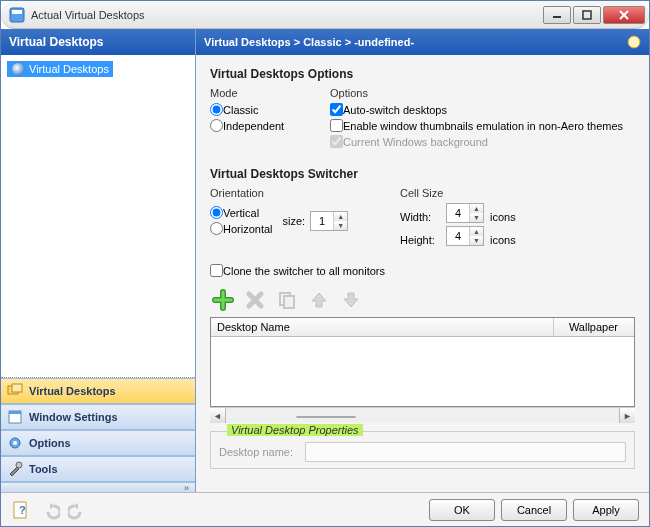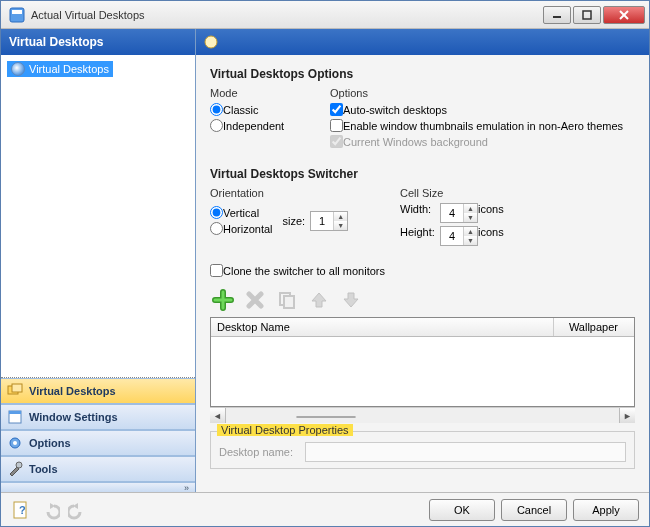--- a/index.html
+++ b/index.html
@@ -1,18 +1,18 @@
 <!DOCTYPE html>
 <html><head>
 <meta charset="utf-8">
 <style>
 * { box-sizing: border-box; margin: 0; padding: 0; font-family: "Segoe UI", Tahoma, sans-serif; font-size: 11px; }
 body { background: #fff; width: 650px; height: 527px; overflow: hidden; border: 1px solid #5a7fb0; }
 
-.titlebar { height: 28px; background: linear-gradient(#f7f7f7,#e4e4e4); display: flex; align-items: center; padding: 0 4px 0 8px; border-bottom: 1px solid #bbb; }
+.titlebar { height: 28px; background: linear-gradient(#f7f7f7,#e4e4e4); display: flex; align-items: center; padding: 0 4px 0 8px; border-bottom: 1px solid #bbb; border-radius: 14px; }
 .titlebar .icon { width: 16px; height: 16px; margin-right: 6px; }
 .titlebar .title { flex: 1; color: #333; }
 .win-btns { display: flex; gap: 2px; }
 .win-btn { width: 28px; height: 18px; border: 1px solid #888; border-radius: 2px; display: flex; align-items: center; justify-content: center; cursor: pointer; }
 .win-btn.min, .win-btn.max { background: linear-gradient(#f5f5f5,#d8d8d8); }
 .win-btn.close { background: linear-gradient(#f08080,#c93030); width: 42px; color: #fff; }
 
 .layout { display: flex; height: calc(100% - 28px - 34px); }
 
 .sidebar { width: 195px; display: flex; flex-direction: column; border-right: 1px solid #7a9cc6; }
@@ -38,41 +38,41 @@
 .group-label { color: #333; margin-bottom: 4px; }
 .opt { display: flex; align-items: center; margin: 3px 0; }
 .opt.disabled { color: #999; }
 .opt input[type=radio], .opt input[type=checkbox] { margin: 0; }
 
 .spinner { display: inline-flex; align-items: center; border: 1px solid #aaa; background:#fff; height:20px; }
 .spinner .val { width: 22px; text-align: center; }
 .spinner .arrows { display:flex; flex-direction:column; }
 .spinner .arr { width:14px; height:9px; border-left:1px solid #ccc; display:flex; align-items:center; justify-content:center; font-size:7px; color:#555; cursor:pointer; background:linear-gradient(#fff,#e6e6e6); }
 
-.cell-size-row { display:flex; align-items:flex-start; gap:0; margin:3px 0; }
+.cell-size-row { display:flex; align-items:flex-end; gap:6px; margin:3px 0; }
 .cell-size-row .lbl { width:40px; }
 
 .toolbar { display:flex; gap:6px; margin: 10px 0 4px; }
 .tb-btn { width:26px; height:26px; display:flex; align-items:center; justify-content:center; cursor:pointer; }
 .tb-btn.disabled { opacity:0.4; cursor:default; }
 
 .grid { border:1px solid #888; background:#fff; height:90px; display:flex; flex-direction:column; }
 .grid-head { display:flex; background:linear-gradient(#fdfdfd,#ececec); border-bottom:1px solid #bbb; font-weight:normal; }
 .grid-head .gh { padding:3px 6px; border-right:1px solid #ccc; }
 .gh-name { flex:1; }
 .gh-wall { width:80px; border-right:none !important; text-align:right; padding-right:16px!important;}
 .grid-body { flex:1; }
 .grid-scroll { height:16px; background:#efefef; border-top:1px solid #ccc; display:flex; align-items:center; }
 .gs-arr { width:16px; height:100%; background:linear-gradient(#fff,#ddd); border-right:1px solid #bbb; display:flex; align-items:center; justify-content:center; color:#555; font-size:9px; cursor:pointer; }
 .gs-arr.r { border-left:1px solid #bbb; border-right:none; }
 .gs-track { flex:1; position:relative; }
 .gs-thumb { position:absolute; left:70px; width:60px; height:100%; background:linear-gradient(#e8e8e8,#cfcfcf); border:1px solid #aaa; border-radius:2px;}
 
 .props { border:1px solid #ccc; margin-top:8px; padding:6px 8px 2px; position:relative; background:#f4f4f4;}
-.props-title { position:absolute; top:-8px; left:6px; background:#fde047; padding:0 4px; color:#333; }
+.props-title { position:absolute; top:-8px; left:16px; background:#bef264; padding:0 4px; color:#333;font-style:italic; }
 .props-row { display:flex; align-items:center; gap:6px; margin:4px 0; }
 .props-row .plbl { width:80px; color:#999; }
 .props-row input { flex:1; border:1px solid #ccc; height:20px; background:#fafafa; padding:0 4px;}
 
 .footer { height:34px; border-top:1px solid #bbb; background:#f4f4f4; display:flex; align-items:center; padding:0 10px; gap:6px; }
 .footer .spacer { flex:1; }
 .btn { min-width:66px; height:22px; border:1px solid #888; border-radius:3px; background:linear-gradient(#fdfdfd,#e4e4e4); cursor:pointer; padding:0 12px; }
 
 .foot-icon { width:22px; height:22px; display:flex; align-items:center; justify-content:center; }
 .foot-icon.dis { opacity:0.35; }
@@ -155,20 +155,21 @@
             </svg>
           </span>
         <span>Tools</span>
       </div>
       <div class="side-expand">»</div>
     </div>
   </div>
 
   <div class="main">
     <div class="breadcrumb">
+      <span class="bc-flex">Virtual Desktops &gt; Classic &gt; -undefined-</span>
       <span>
           <svg width="14" height="14">
             <circle cx="7" cy="7" r="6" fill="#fff3c0" stroke="#caa030"></circle>
           </svg>
         </span>
     </div>
     <div class="content">
 
       <div class="section-title">Virtual Desktops Options</div>
       <div class="row-flex">

